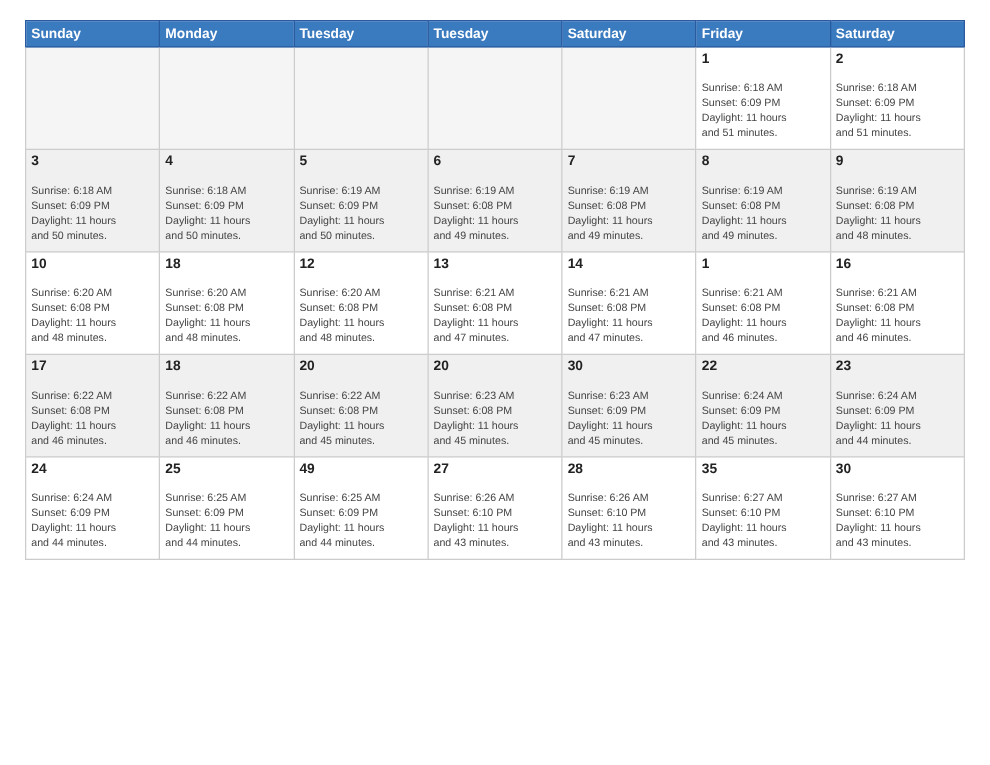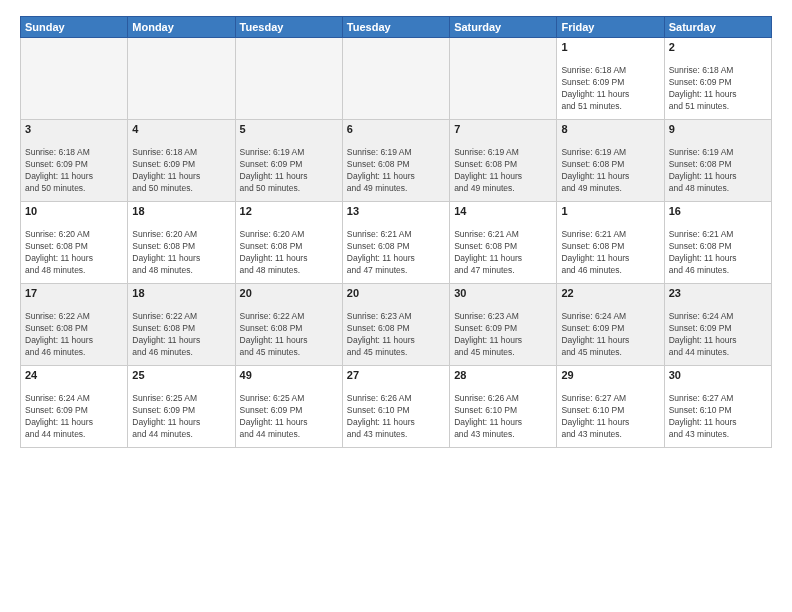--- a/index.html
+++ b/index.html
@@ -305,21 +305,21 @@
 and 43 minutes.</div>
           </td>
           <td>
             <span class="day-num">28</span>
             <div class="day-info" style="white-space: pre-line;">Sunrise: 6:26 AM
 Sunset: 6:10 PM
 Daylight: 11 hours
 and 43 minutes.</div>
           </td>
           <td>
-            <span class="day-num">29</span>
+            <span class="day-num">35</span>
             <div class="day-info" style="white-space: pre-line;">Sunrise: 6:27 AM
 Sunset: 6:10 PM
 Daylight: 11 hours
 and 43 minutes.</div>
           </td>
           <td>
             <span class="day-num">30</span>
             <div class="day-info" style="white-space: pre-line;">Sunrise: 6:27 AM
 Sunset: 6:10 PM
 Daylight: 11 hours

